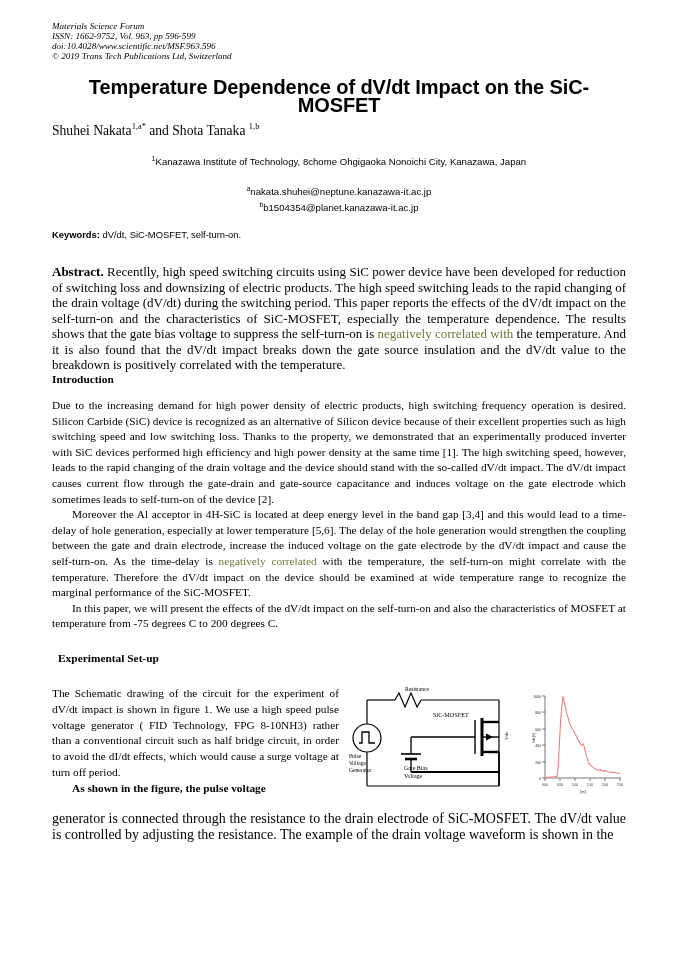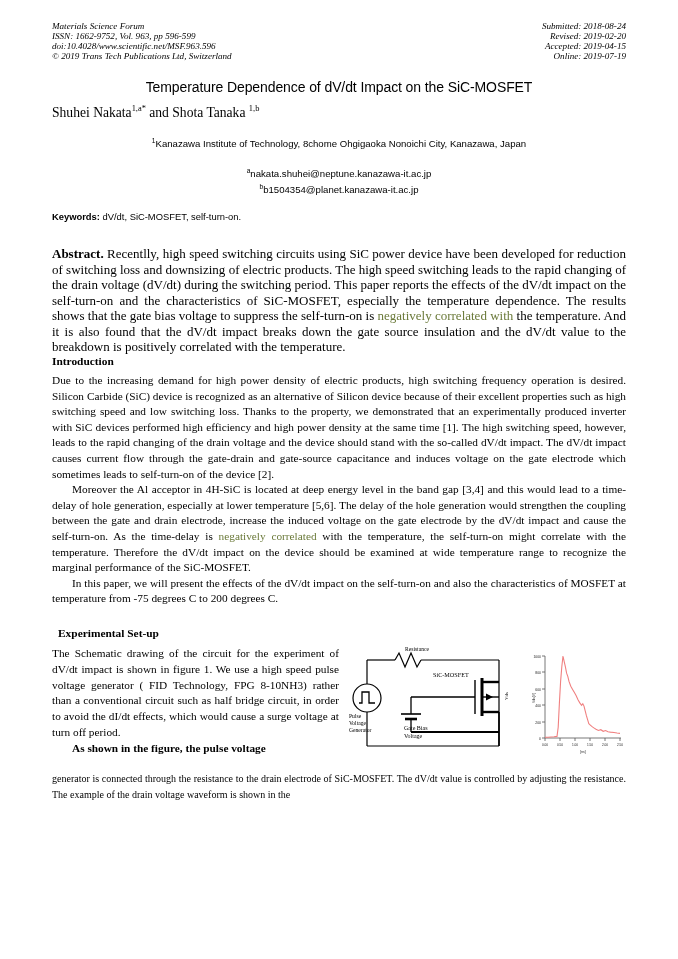--- a/index.html
+++ b/index.html
@@ -15,21 +15,21 @@
 
   
   .jhead{display:flex;justify-content:space-between;align-items:flex-start;
          font-style:italic;font-size:9.1px;line-height:9.9px;}
   .jhead-left div, .jhead-right div{white-space:nowrap;}
   .jhead-right{text-align:right;}
 
   
   .title{
     text-align:center;font-family:"Liberation Sans", sans-serif;
-    font-weight:normal;font-size:14px;line-height:18px;
+    font-weight:bold;font-size:20px;line-height:18px;
     margin-top:16px;letter-spacing:-0.1px;
   }
   .authors{
     text-align:left;font-family:Liberation Serif, serif;
     font-size:13.6px;line-height:17px;margin-top:4px;
   }
   .authors sup{font-size:8.4px;vertical-align:super;}
   .affil{
     text-align:center;font-family:"Liberation Sans", sans-serif;
     font-size:9.6px;line-height:13px;margin-top:14px;
@@ -52,70 +52,64 @@
   .abstract{
     margin-top:24px;text-align:justify;
     font-size:13px;line-height:15.6px;
   }
   .abstract b{font-weight:bold;}
   .section-h{
     font-weight:bold;font-size:11.4px;
   }
   .para{
     text-align:justify;font-size:11.3px;line-height:15.6px;
-    margin-top:6px;
+    margin-top:13px;
   }
   .para.indent{margin-top:0;text-indent:20px;}
   .spell{color:#6b7a3a;}
 
   
   .exp-h{font-weight:bold;font-size:11.4px;margin-top:20px;padding-left:6px;}
 
   .twocol{
-    margin-top:7px;
+    margin-top:22px;
     display:flex;align-items:flex-start;gap:10px;
   }
   .col-left{
     width:287px;text-align:justify;
     font-size:11.3px;line-height:15.8px;
   }
   .col-left p{margin:0;}
   .col-left p.ind{text-indent:20px;font-weight:bold;}
   .col-right{width:277px;}
 
   
   .figwrap{position:relative;height:125px;}
   .figcap{
     font-size:11.3px;line-height:15.6px;text-align:justify;margin-top:8px;
   }
 
   .fullpara{
-    font-size:10px;line-height:15.8px;text-align:justify;margin-top:0;
+    font-size:14px;line-height:15.8px;text-align:justify;margin-top:0;
   }
 
   svg{display:block;}
 </style>
 </head>
 <body>
 
 <div class="page">
 
   <div class="jhead">
     <div class="jhead-left">
       <div>Materials Science Forum</div>
       <div>ISSN: 1662-9752, Vol. 963, pp 596-599</div>
       <div>doi:10.4028/www.scientific.net/MSF.963.596</div>
       <div>© 2019 Trans Tech Publications Ltd, Switzerland</div>
     </div>
-    <div class="jhead-right">
-      <div>Submitted: 2018-08-24</div>
-      <div>Revised: 2019-02-20</div>
-      <div>Accepted: 2019-04-15</div>
-      <div>Online: 2019-07-19</div>
-    </div>
   </div>
 
   <div class="title">Temperature Dependence of dV/dt Impact on the SiC-MOSFET</div>
 
   <div class="authors"><span>Shuhei Nakata</span><sup>1,a*</sup><span> and </span><span>Shota Tanaka </span><sup>1,b</sup></div>
 
   <div class="affil"><sup>1</sup><span>Kanazawa Institute of Technology, 8chome Ohgigaoka Nonoichi City, Kanazawa, Japan</span></div>
 
   <div class="emails">
     <div><sup>a</sup><span>nakata.shuhei@neptune.kanazawa-it.ac.jp</span></div>

